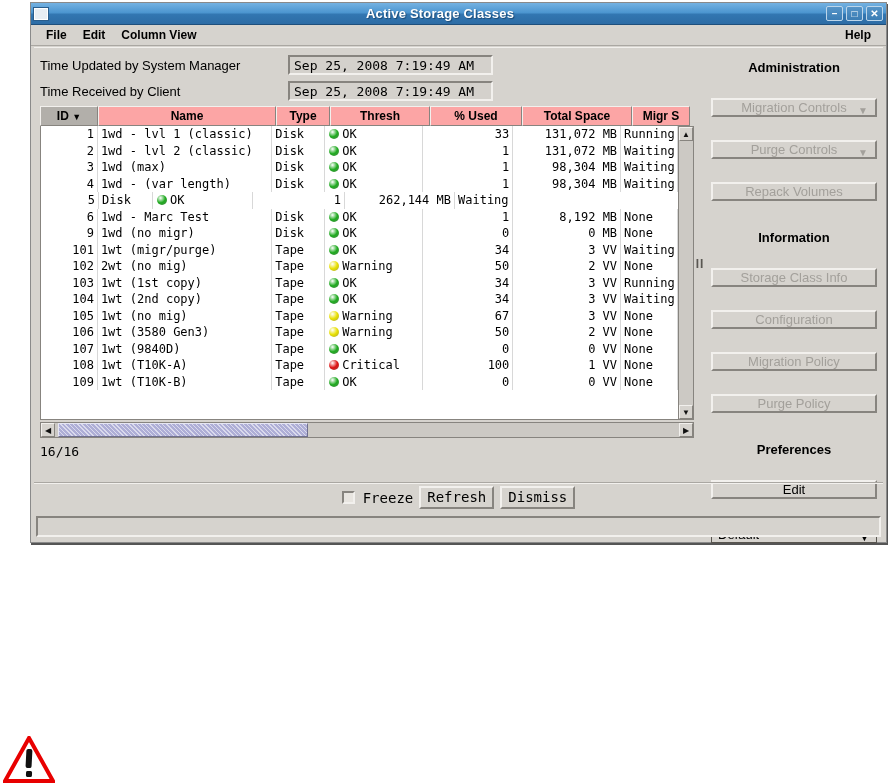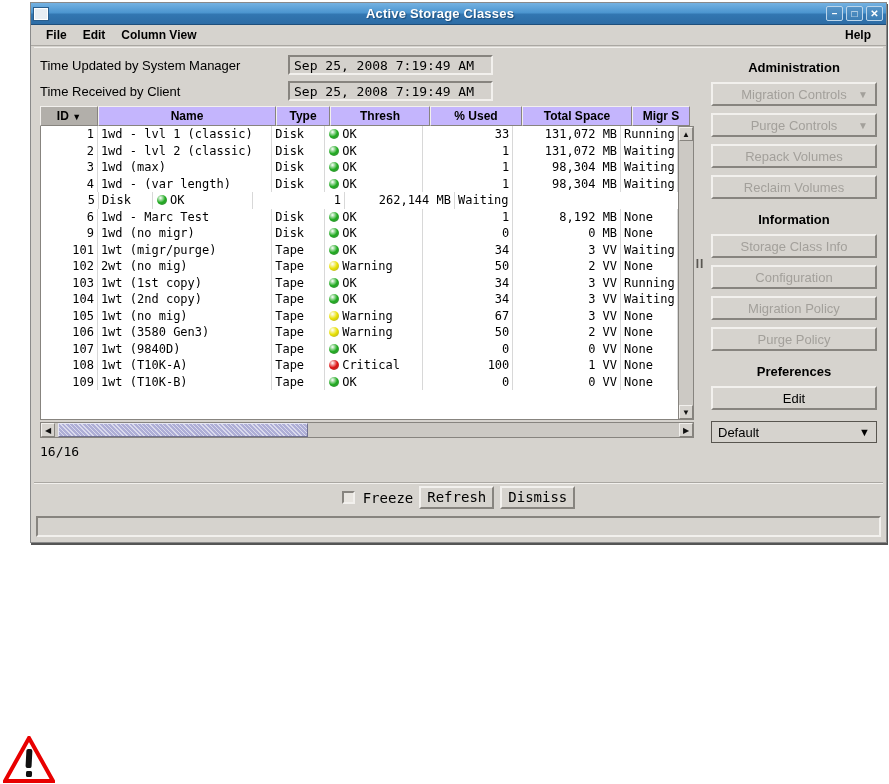--- a/index.html
+++ b/index.html
@@ -27,33 +27,33 @@
     background:#d6d3ce; border-bottom:1px solid #aaa7a2; font-weight:bold; font-size:12px; }
   .menu-item { padding:2px 7px; }
   .menu-spacer { flex:1; }
 
   
   .content { position:absolute; top:44px; left:3px; right:3px; bottom:62px;
     display:flex; border-top:1px solid #f2f0ed; }
   .left-pane { flex:1; padding:6px 2px 0 6px; position:relative; min-width:0; }
   .splitter { width:14px; display:flex; align-items:center; justify-content:center;
     color:#5a5752; font-size:12px; font-weight:bold; letter-spacing:1px; }
-  .right-pane { width:176px; padding:6px 4px 0 2px; display:flex; flex-direction:column; }
+  .right-pane { width:176px; padding:6px 4px 0 2px; display:flex; flex-direction:column;gap:16px; }
 
   .field-row { display:flex; align-items:center; height:22px; margin-bottom:4px; }
   .field-label { width:248px; font-size:13px; color:#000; }
   .field-value { width:205px; height:20px; background:#d4d1cc; font-family:"DejaVu Sans Mono",monospace;
     font-size:13px; line-height:16px; padding:1px 4px;
     border-top:2px solid #87847f; border-left:2px solid #87847f;
     border-bottom:2px solid #f2f0ed; border-right:2px solid #f2f0ed; }
 
   
   .tablebox { margin-top:4px; width:654px; }
   .thead { display:flex; height:20px; }
-  .th { background:#c4b5fd; font-weight:bold; font-size:12px; text-align:center;
+  .th { background:#fca5a5; font-weight:bold; font-size:12px; text-align:center;
     line-height:18px; border-top:1px solid #f2f0ed; border-left:1px solid #f2f0ed;
     border-bottom:1px solid #87847f; border-right:1px solid #87847f; overflow:hidden;
     white-space:nowrap; }
   .th.sorted { background:#b2afaa; }
   .c-id{width:58px;} .c-name{width:178px;} .c-type{width:54px;} .c-thresh{width:100px;}
   .c-used{width:92px;} .c-total{width:110px;} .c-migr{width:58px;}
   .tbody-wrap { display:flex; height:294px; }
   .tbody { background:#ffffff; width:638px; overflow:hidden;
     border-left:1px solid #87847f; border-bottom:1px solid #87847f; }
   .trow { display:flex; height:16.5px; font-family:"DejaVu Sans Mono",monospace; font-size:12px;
@@ -326,21 +326,20 @@
       <div class="sec-heading">Administration</div>
       <div class="side-btn disabled">
         <span>Migration Controls</span>
         <span class="dd-arrow">▼</span>
       </div>
       <div class="side-btn disabled">
         <span>Purge Controls</span>
         <span class="dd-arrow">▼</span>
       </div>
       <div class="side-btn disabled">Repack Volumes</div>
-      <div class="side-btn disabled">Reclaim Volumes</div>
 
       <div class="sec-heading">Information</div>
       <div class="side-btn disabled">Storage Class Info</div>
       <div class="side-btn disabled">Configuration</div>
       <div class="side-btn disabled">Migration Policy</div>
       <div class="side-btn disabled">Purge Policy</div>
 
       <div class="sec-heading">Preferences</div>
       <div class="side-btn">Edit</div>
 

